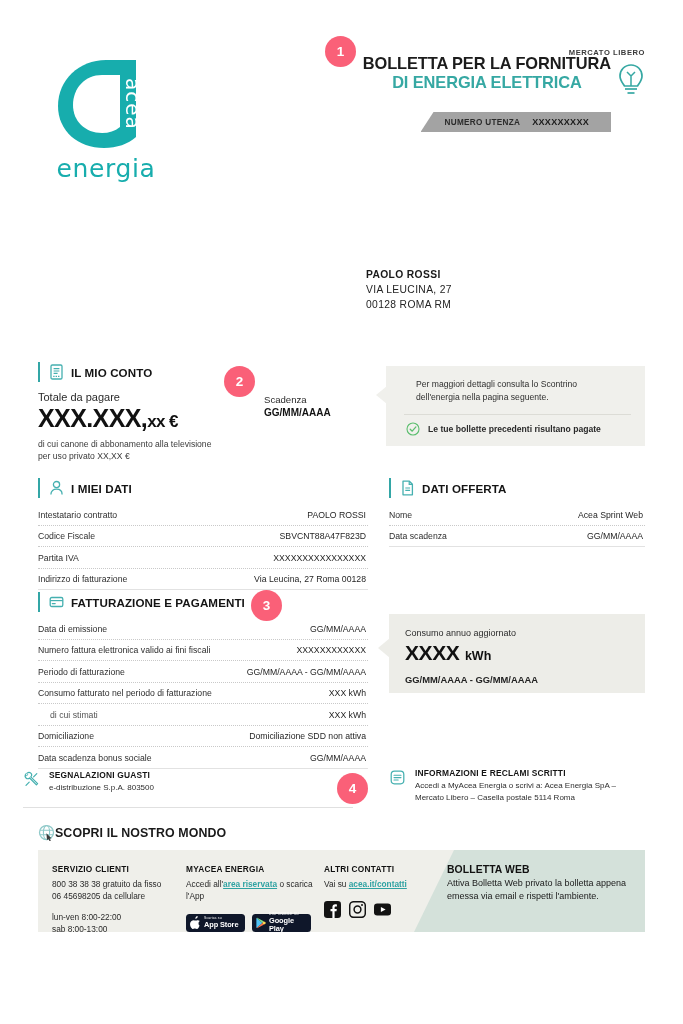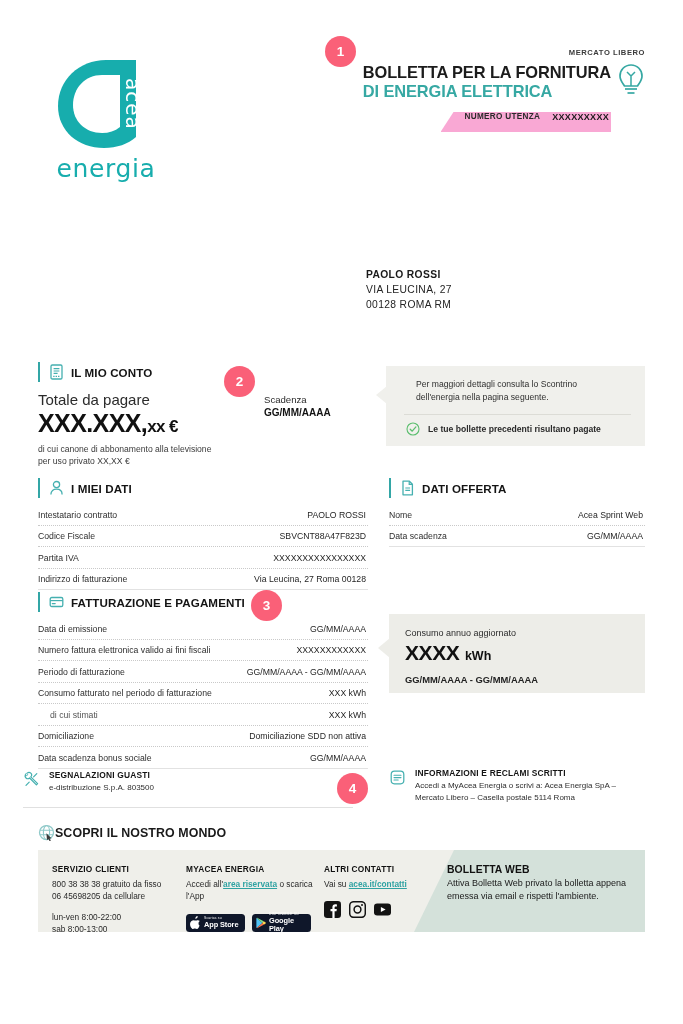--- a/index.html
+++ b/index.html
@@ -53,22 +53,22 @@
     font-family: "DejaVu Sans", sans-serif;
     font-weight: 400;
     text-align: center;
     width: 112px;
   }
 
   
   .title-block {
     position: absolute;
     right: 34px;
-    top: 63px;
-    text-align: left;
+    top: 54px;
+    text-align: center;
   }
   .title-line1 {
     font-size: 16.4px;
     font-weight: 700;
     letter-spacing: -.1px;
     color: #1c1c1c;
     line-height: 1.18;
   }
   .title-line2 {
     font-size: 16.4px;
@@ -98,23 +98,24 @@
     justify-content: center;
     position: absolute;
   }
   .badge-1 { left: 287px; top: 36px; }
 
   .utenza-banner {
     position: absolute;
     right: 34px;
     top: 112px;
     height: 20px;
-    background: #f9a8d4;
+    background: #a3a3a3;
     display: flex;
-    padding: 0 2px 0 24px;
+    align-items: center;
+    padding: 0 22px 0 24px;
     clip-path: polygon(13px 0, 100% 0, 100% 100%, 0 100%);
     gap: 12px;
   }
   .utenza-label { font-size: 8.2px; font-weight: 700; letter-spacing: .3px; color: #2b2b2b; }
   .utenza-value { font-size: 9px; font-weight: 700; letter-spacing: .3px; color: #1a1a1a; }
 
   
   .address {
     position: absolute;
     left: 366px;
@@ -147,21 +148,21 @@
 
   
   .mio-conto {
     position: absolute;
     left: 38px;
     top: 362px;
     width: 330px;
   }
   .mc-body { display: flex; margin-top: 9px; }
   .mc-left { flex: 1; }
-  .mc-label { font-size: 15px; color: #2b2b2b; }
+  .mc-label { font-size: 11px; color: #2b2b2b; }
   .mc-total {
     font-size: 25px;
     font-weight: 700;
     letter-spacing: -.6px;
     margin-top: 1px;
     color: #111;
   }
   .mc-total .cents { font-size: 17px; }
   .mc-note {
     font-size: 8.6px;

